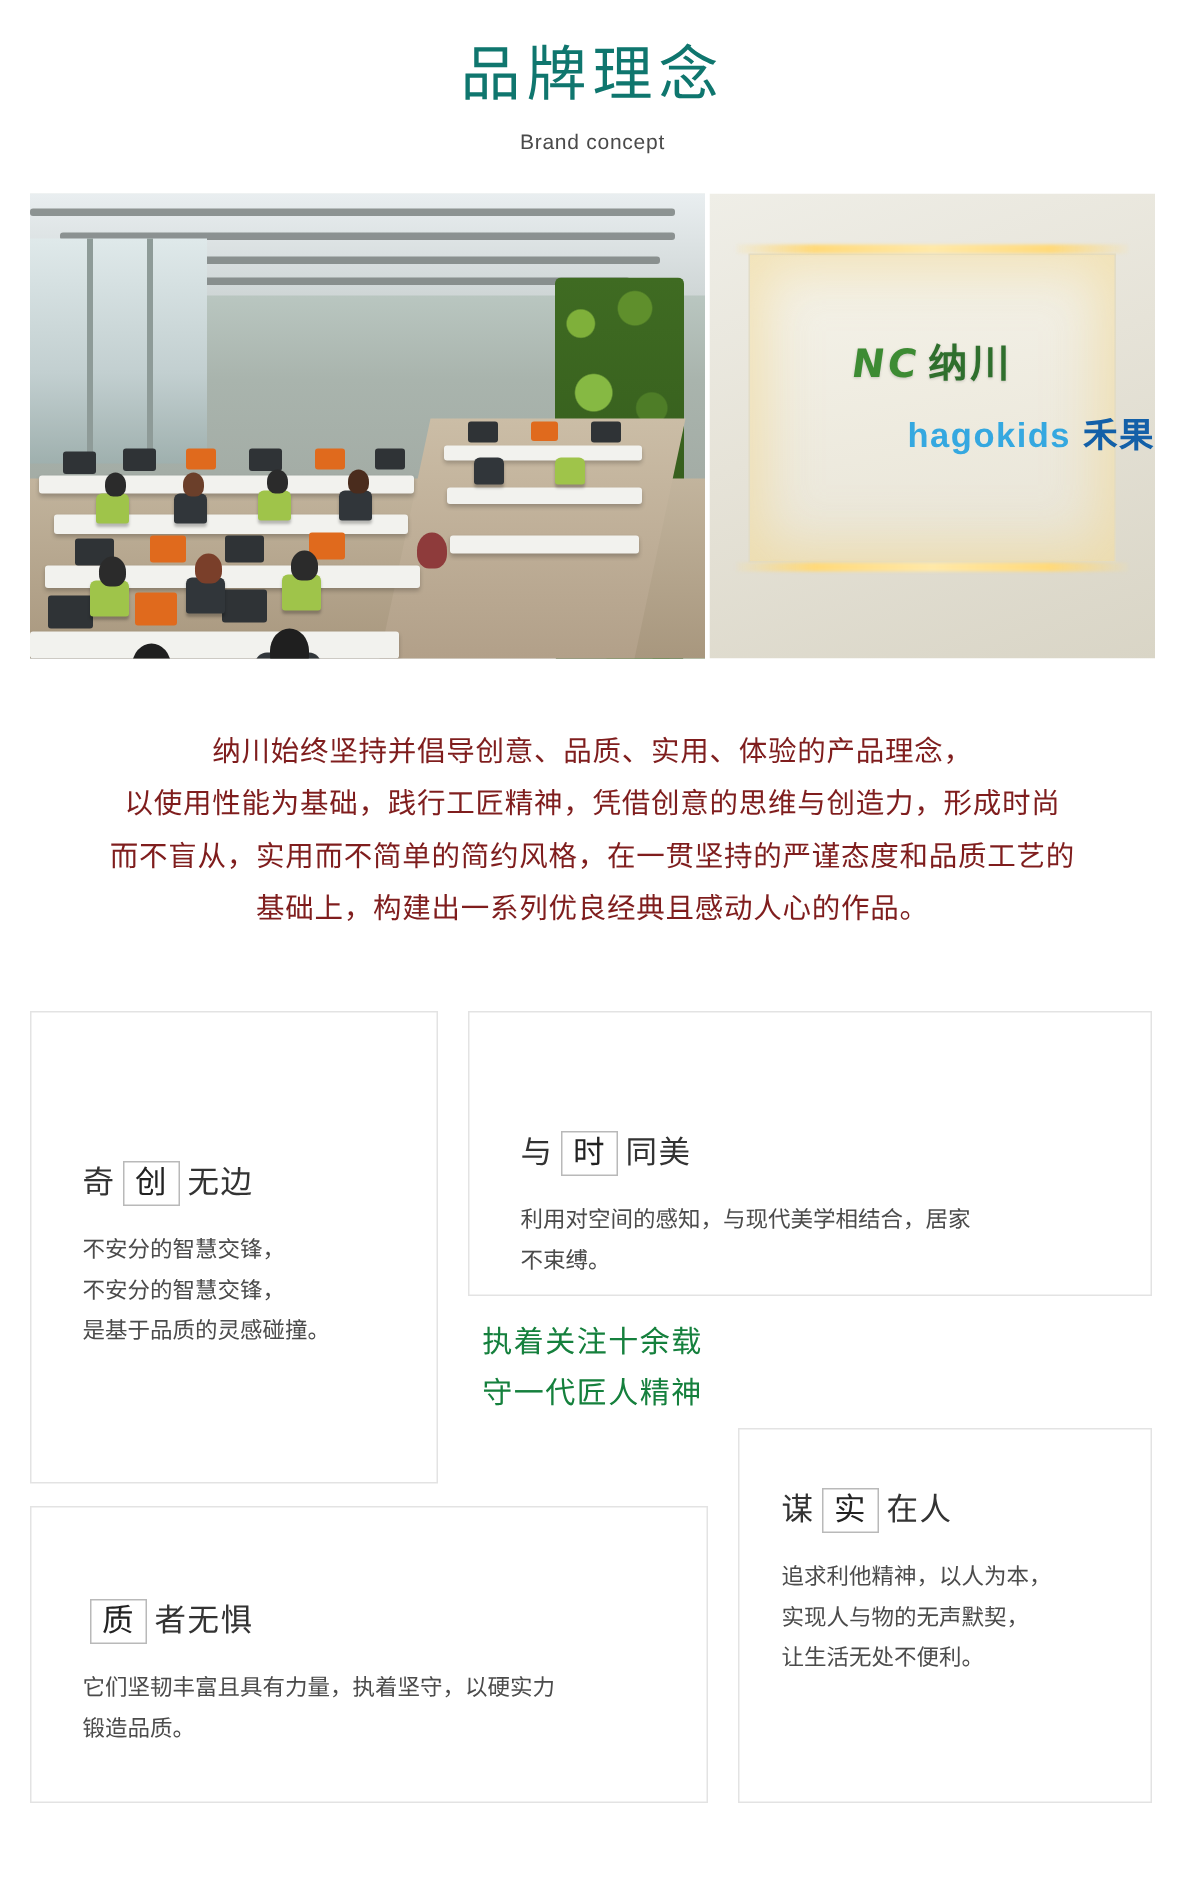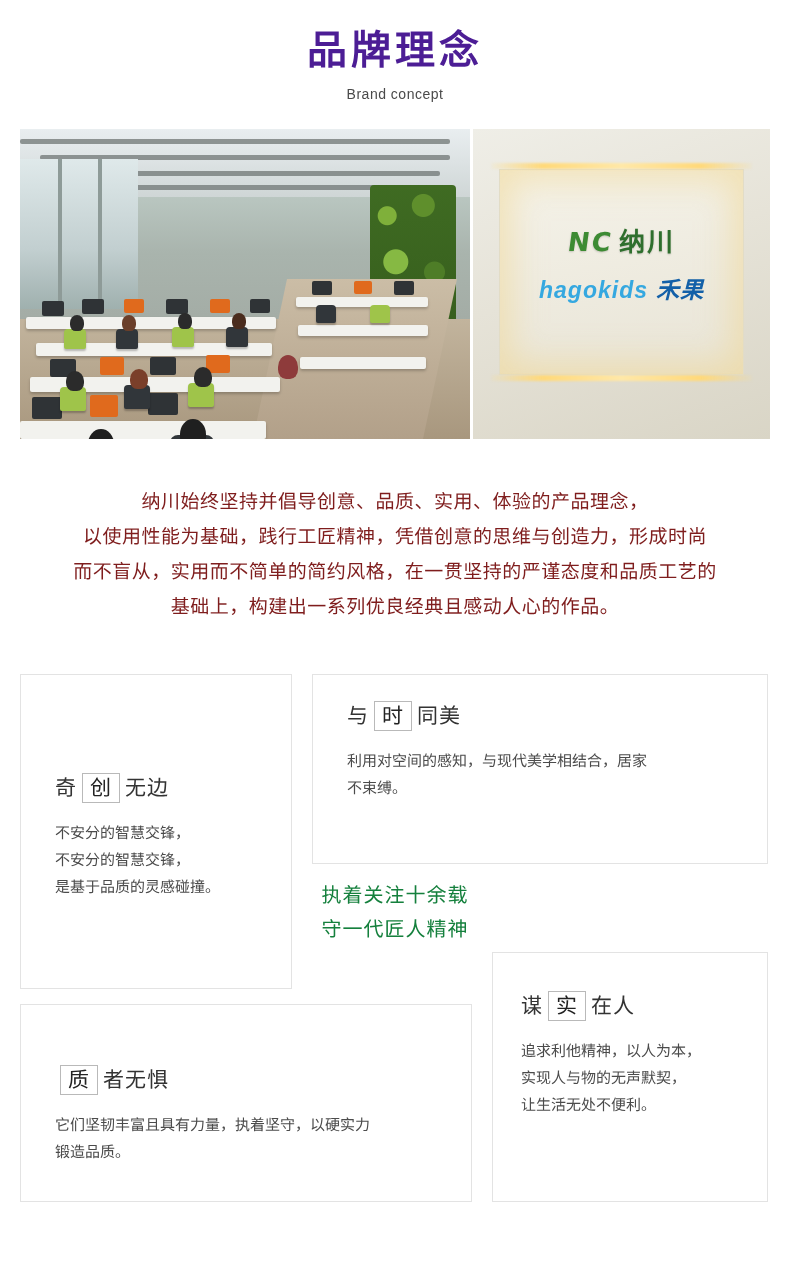--- a/index.html
+++ b/index.html
@@ -21,23 +21,23 @@
     position: relative;
   }
 
   
   .header {
     padding-top: 26px;
     text-align: center;
   }
   .header-title {
     font-size: 40px;
-    font-weight: bold;
+    font-weight: normal;
     letter-spacing: 4px;
-    color: #4c1d95;
+    color: #0f766e;
     line-height: 1.2;
   }
   .header-sub {
     margin-top: 12px;
     font-size: 14px;
     letter-spacing: 0.5px;
     color: #4a4a4a;
   }
 
   
@@ -146,22 +146,22 @@
   .logowall .brand-cn {
     position: absolute; left: 0; right: 0; top: 92px; text-align: center;
     font-size: 26px; font-weight: bold; color: #2f6f2d; letter-spacing: 2px;
     text-shadow: 0 1px 2px rgba(0,0,0,.18);
   }
   .logowall .brand-cn .mark {
     display: inline-block; color: #3d8b33; margin-right: 6px;
     transform: skewX(-8deg); font-family: "DejaVu Sans", sans-serif;
   }
   .logowall .brand-en {
-    position: absolute; left: 0; right: 0; top: 142px; text-align: center;
-    font-size: 23px; font-weight: bold; color: #1b77c4; letter-spacing: 1px; font-style: italic;
+    position: absolute; left: 0; right: 0; top: 142px; text-align: right;
+    font-size: 23px; font-weight: bold; color: #1b77c4; letter-spacing: 1px;
   }
   .logowall .brand-en .kidsmark { color: #35a8e0; }
   .logowall .brand-en .cn2 { color: #1360a8; margin-left: 8px; }
 
   
   .intro {
     margin: 45px 30px 0 30px;
     text-align: center;
     font-size: 19px;
     line-height: 35px;
@@ -198,21 +198,21 @@
     color: #222;
   }
   .card-body {
     font-size: 15px;
     line-height: 27px;
     color: #4b4b4b;
   }
 
   
   #card-creative { left: 20px;  top: 10px;  width: 272px; height: 315px; padding: 96px 0 0 34px; }
-  #card-time     { left: 312px; top: 10px;  width: 456px; height: 190px; padding: 24px 0 0 34px; }
+  #card-time     { left: 312px; top: 10px;  width: 456px; height: 190px; padding: 76px 0 0 34px; }
   #card-quality  { left: 20px;  top: 340px; width: 452px; height: 198px; padding: 58px 0 12px 34px; }
   #card-real     { left: 492px; top: 288px; width: 276px; height: 250px; padding: 36px 0 0 28px; }
 
   .slogan {
     position: absolute;
     left: 300px;
     top: 214px;
     width: 190px;
     font-size: 20px;
     line-height: 34px;

